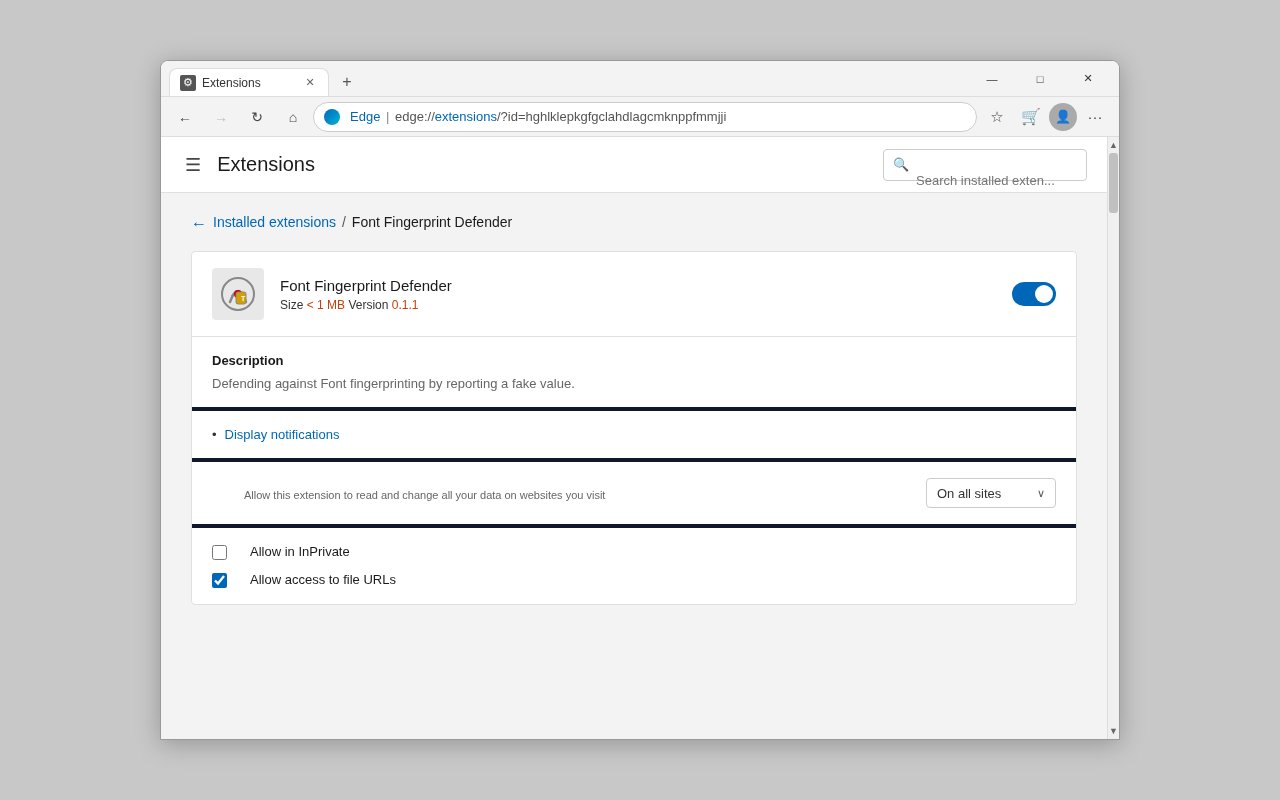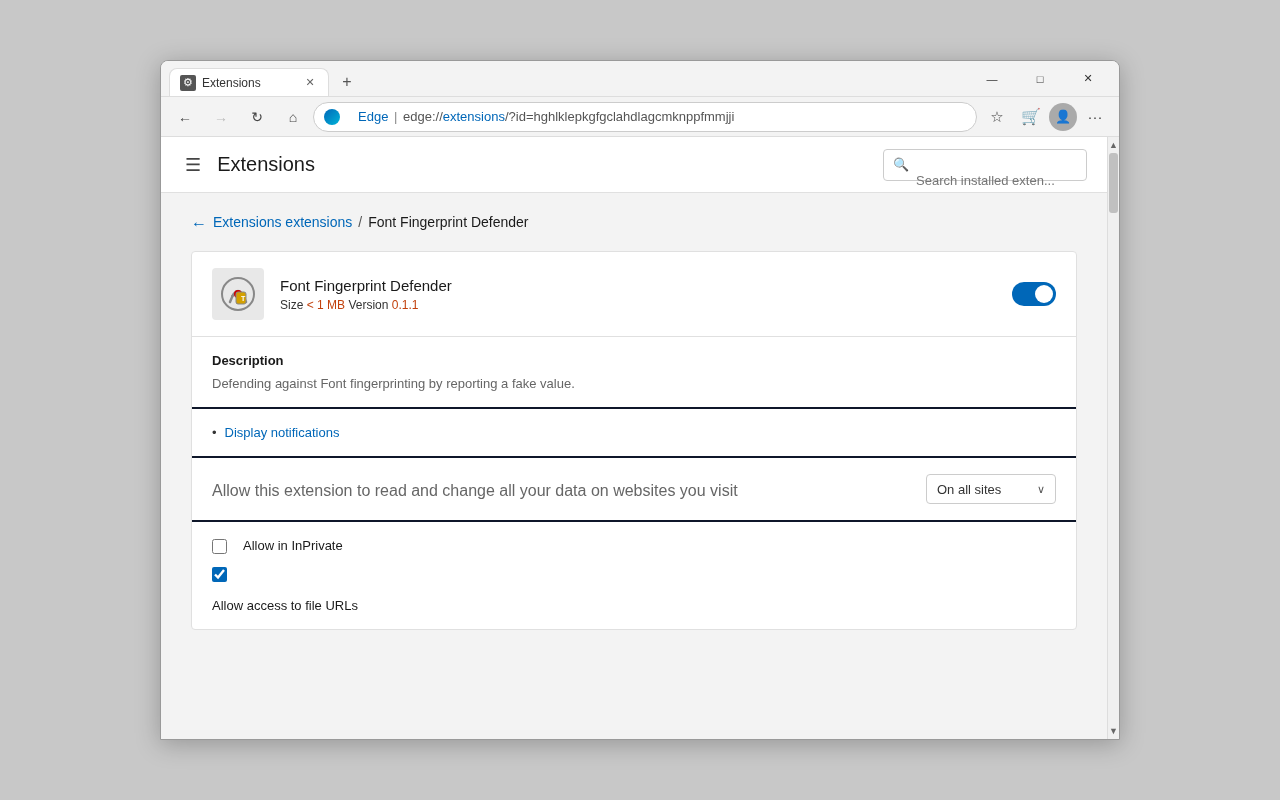--- a/index.html
+++ b/index.html
@@ -109,21 +109,21 @@
     .nav-btn.disabled { color: #bbb; cursor: default; }
     .address-bar {
       flex: 1;
       display: flex;
       align-items: center;
       background: #fff;
       border: 1px solid #ccc;
       border-radius: 20px;
       height: 30px;
       padding: 0 10px;
-      gap: 18px;
+      gap: 10px;
     }
     .edge-logo {
       width: 16px; height: 16px;
       border-radius: 50%;
       background: linear-gradient(135deg, #0067b8, #00b4d8);
       flex-shrink: 0;
       display: flex; align-items: center; justify-content: center;
     }
     .address-text {
       font-size: 13px;
@@ -311,21 +311,21 @@
       right: 3px; top: 3px;
       width: 18px; height: 18px;
       background: #fff;
       border-radius: 50%;
       transition: left 0.2s;
     }
 
     
     .ext-section {
       padding: 16px 20px;
-      border-bottom: 2px solid #0f172a;
+      border-bottom: 4px solid #0f172a;
     }
     .ext-section:last-child { border-bottom: none; }
     .section-title {
       font-size: 13px;
       font-weight: 600;
       color: #1a1a1a;
       margin-bottom: 8px;
     }
     .section-text {
       font-size: 13px;
@@ -345,23 +345,24 @@
     .bullet { color: #333; }
 
     
     .site-access-row {
       display: flex;
       align-items: center;
       justify-content: space-between;
     }
     .site-access-info { flex: 1; }
     .site-access-text {
-      font-size: 16px;
+      font-size: 11px;
       color: #666;
       margin-top: 4px;
+      margin-left: 32px;
     }
     .site-access-dropdown {
       display: flex;
       align-items: center;
       border: 1px solid #ccc;
       border-radius: 4px;
       height: 30px;
       padding: 0 10px;
       gap: 8px;
       background: #fff;
@@ -372,24 +373,24 @@
     .dropdown-text { font-size: 13px; color: #333; }
     .dropdown-arrow { font-size: 11px; color: #555; }
 
     
     .checkbox-section {
       padding: 16px 20px;
     }
     .checkbox-row {
       display: flex;
       align-items: flex-start;
-      gap: 16px;
+      gap: 23px;
       margin-bottom: 12px;
     }
-    .checkbox-row:last-child { margin-bottom: 0; flex-direction: column; }
+    .checkbox-row:last-child { margin-bottom: 0; }
     .checkbox-input {
       width: 15px; height: 15px;
       margin-top: 1px;
       flex-shrink: 0;
       cursor: pointer;
       accent-color: #0067b8;
     }
     .checkbox-label {
       font-size: 13px;
       color: #1a1a1a;
@@ -484,21 +485,21 @@
         <div class="search-box">
           <span class="search-icon-sm">🔍</span>
           <input class="search-input" type="text" placeholder="Search installed exten..." style="">
         </div>
       </div>
 
       <div class="page-body">
 
         <div class="breadcrumb">
           <span class="breadcrumb-back">←</span>
-          <a class="breadcrumb-link" href="#">Extensions extensions</a>
+          <a class="breadcrumb-link" href="#">Installed extensions</a>
           <span class="breadcrumb-sep">/</span>
           <span class="breadcrumb-current">Font Fingerprint Defender</span>
         </div>
 
         <div class="extension-card">
 
           <div class="ext-header-section">
             <div class="ext-icon-wrap">
               <div class="ext-icon-bg">
                 <svg width="36" height="36" viewBox="0 0 36 36" fill="none">

